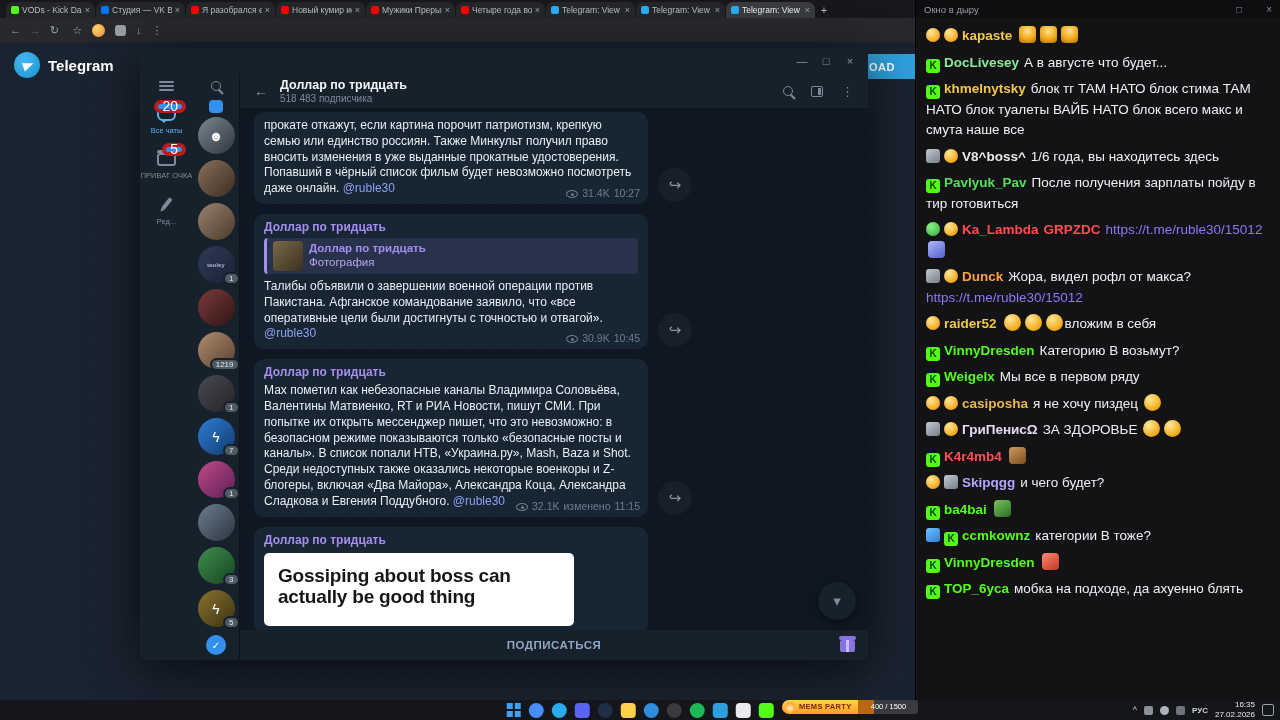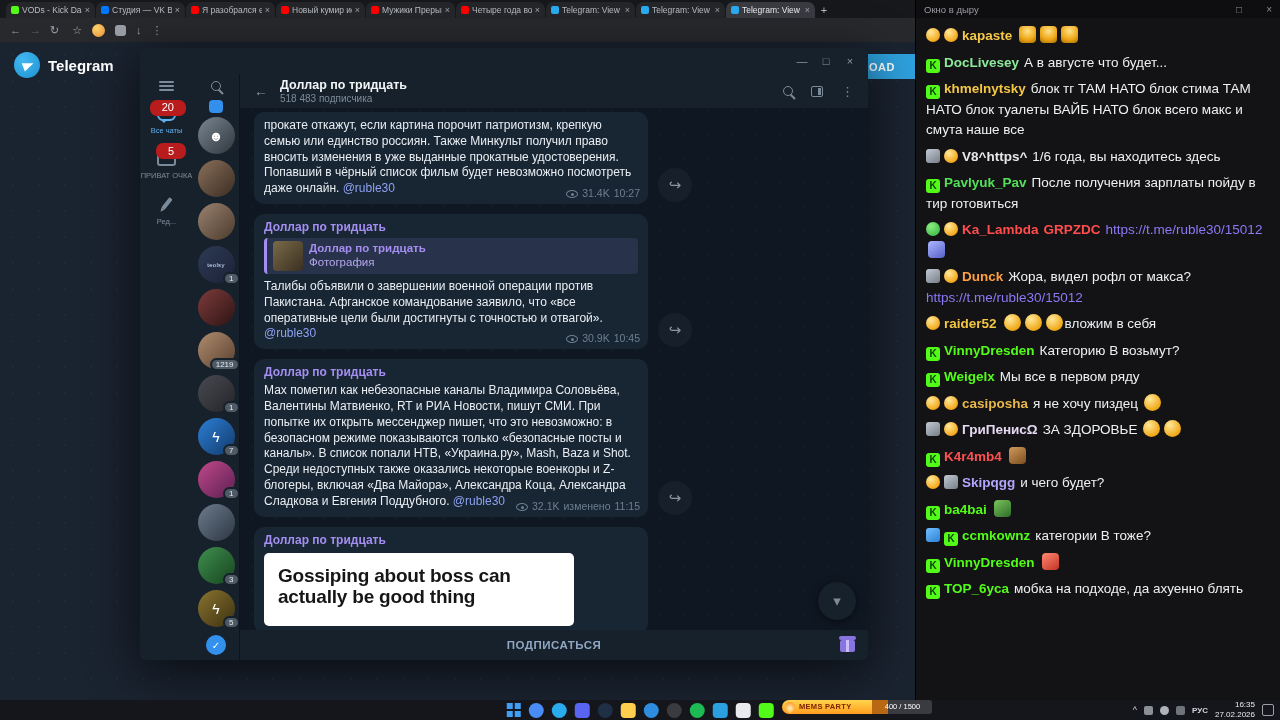--- a/index.html
+++ b/index.html
@@ -45,21 +45,21 @@
   .folder{width:100%;padding:8px 0 6px;display:flex;flex-direction:column;align-items:center;gap:5px;color:#7c8b99;font-size:7.5px;text-align:center;line-height:1.25}
   .folder.active{color:#5eb0f0}
   .fol-icwrap{position:relative}
   .fi{display:block;position:relative}
   .fi-chats{width:19px;height:15px;border:2px solid currentColor;border-radius:6px}
   .fi-chats:after{content:"";position:absolute;left:2px;bottom:-7px;border:3px solid transparent;border-top-color:currentColor}
   .fi-folder{width:19px;height:13px;border:2px solid currentColor;border-radius:3px;margin-top:4px}
   .fi-folder:before{content:"";position:absolute;top:-5px;left:-2px;width:8px;height:3px;background:currentColor;border-radius:2px 2px 0 0}
   .fi-pencil{width:4px;height:13px;background:currentColor;border-radius:1px;transform:rotate(38deg);margin:2px 6px 2px 6px}
   .fi-pencil:after{content:"";position:absolute;bottom:-4px;left:0;border-left:2px solid transparent;border-right:2px solid transparent;border-top:4px solid currentColor}
-  .fol-badge{position:absolute;top:-6px;right:-10px;background:#3390ec;color:#fff;font-size:11px;height:13px;display:flex;align-items:center;padding:0 4px;border-radius:7px;border:8px solid #b91c1c}
+  .fol-badge{position:absolute;top:-6px;right:-10px;background:#3390ec;color:#fff;font-size:14px;height:13px;display:flex;align-items:center;padding:0 4px;border-radius:7px;border:4px solid #b91c1c}
   .chatcol{width:47px;flex:none;display:flex;flex-direction:column;align-items:center;border-right:1px solid #0d141c;overflow:hidden}
   .colsearch{height:24px}
   .ic-search{position:relative;width:10px;height:10px;border:1.6px solid #7c8b99;border-radius:50%;display:inline-block}
   .ic-search:after{content:"";position:absolute;right:-4px;bottom:-3px;width:6px;height:1.6px;background:#7c8b99;transform:rotate(45deg)}
   .chip-top{width:14px;height:14px;border-radius:4px;background:#3390ec;margin:2px 0 1px}
   .avlist{display:flex;flex-direction:column;align-items:center}
   .av-wrap{position:relative;margin:3px 0}
   .av{width:37px;height:37px;border-radius:50%;display:flex;align-items:center;justify-content:center;color:#fff;font-size:14px}
   .av-text{font-size:6px;color:#cfe0ff;letter-spacing:.3px}
   .av-badge{position:absolute;right:-5px;bottom:-2px;background:#4e5a66;color:#e6ebf0;font-size:8px;height:13px;display:flex;align-items:center;padding:0 4px;border-radius:7px;border:2px solid #17212b;z-index:2}
@@ -119,21 +119,21 @@
   .emote{display:inline-block;width:17px;height:17px;border-radius:4px;vertical-align:-3px;margin:0 2px}
   .emote-trophy{background:radial-gradient(circle at 50% 30%,#ffe289,#eda413 60%,#9c6a06)}
   .emote-gold{border-radius:50%;background:radial-gradient(circle at 35% 30%,#ffe89a,#f0a816 70%,#b87708)}
   .emote-screen{background:linear-gradient(145deg,#aeb8ff,#5560c8)}
   .emote-brown{background:linear-gradient(145deg,#d09a5c,#7c4e1d)}
   .emote-green{background:linear-gradient(145deg,#79c45a,#2e6b2a)}
   .emote-red{background:linear-gradient(145deg,#ff8a72,#c23324)}
 
   
   .party{position:absolute;left:782px;top:699px;height:15px;display:flex;align-items:center;z-index:40}
-  .party-label{position:relative;height:14px;line-height:14px;padding:0 21px 0 17px;background:linear-gradient(180deg,#ffd54d,#ff9d1f);border-radius:8px 0 0 8px;color:#7e2400;font-size:7.5px;font-weight:bold;letter-spacing:.3px}
+  .party-label{position:relative;height:14px;line-height:14px;padding:0 7px 0 17px;background:linear-gradient(180deg,#ffd54d,#ff9d1f);border-radius:8px 0 0 8px;color:#7e2400;font-size:7.5px;font-weight:bold;letter-spacing:.3px}
   .flame{position:absolute;left:3px;top:2px;width:10px;height:10px;border-radius:50% 50% 50% 0;background:radial-gradient(circle at 40% 60%,#fff3b0,#ff7a00);transform:rotate(-45deg)}
   .party-bar{width:60px;height:14px;border-radius:0 3px 3px 0;background:linear-gradient(90deg,#b86712 0 27%,#3a3b40 27% 100%);color:#fff;font-size:7.5px;display:flex;align-items:center;justify-content:center}
 
   
   .taskbar{position:absolute;left:0;bottom:0;width:1280px;height:20px;background:#15161b;z-index:30}
   .tb-center{position:absolute;left:50%;top:0;height:20px;transform:translateX(-50%);display:flex;align-items:center;gap:8px}
   .appic{width:15px;height:15px;border-radius:4px}
   .appic.circ{border-radius:50%}
   .start{display:grid;grid-template-columns:6px 6px;grid-template-rows:6px 6px;gap:1.5px}
   .start i{background:#3f9ef5;display:block;width:6px;height:6px}
@@ -376,21 +376,21 @@
   <div class="overlay">
     <div class="ovhead">
       <span class="ovtitle">Окно в дыру</span>
       <span class="ovic">□</span>
       <span class="ovic">×</span>
     </div>
     <div class="ovchat">
         <div class="line"><span class="badge badge-gold"></span><span class="badge badge-gold"></span><span class="uname" style="color: rgb(246, 201, 74);">kapaste</span><span class="emote emote-trophy"></span><span class="emote emote-trophy"></span><span class="emote emote-trophy"></span></div>
         <div class="line"><span class="badge badge-kick">K</span><span class="uname" style="color: rgb(140, 233, 154);">DocLivesey</span><span>А в августе что будет...</span></div>
         <div class="line"><span class="badge badge-kick">K</span><span class="uname" style="color: rgb(243, 199, 68);">khmelnytsky</span><span>блок тг ТАМ НАТО блок стима ТАМ НАТО блок туалеты ВАЙБ НАТО блок всего макс и смута наше все</span></div>
-        <div class="line"><span class="badge badge-moai"></span><span class="badge badge-gold"></span><span class="uname" style="color: rgb(232, 232, 232);">V8^https^</span><span>1/6 года, вы находитесь здесь</span></div>
+        <div class="line"><span class="badge badge-moai"></span><span class="badge badge-gold"></span><span class="uname" style="color: rgb(232, 232, 232);">V8^boss^</span><span>1/6 года, вы находитесь здесь</span></div>
         <div class="line"><span class="badge badge-kick">K</span><span class="uname" style="color: rgb(83, 224, 88);">Pavlyuk_Pav</span><span>После получения зарплаты пойду в тир готовиться</span></div>
         <div class="line"><span class="badge badge-leaf"></span><span class="badge badge-gold"></span><span class="uname" style="color: rgb(255, 77, 77);">Ka_Lambda</span><span class="uname" style="color: rgb(255, 77, 77);">GRPZDC</span><span class="ovlink">https://t.me/ruble30/15012</span><span class="emote emote-screen"></span></div>
         <div class="line"><span class="badge badge-moai"></span><span class="badge badge-gold"></span><span class="uname" style="color: rgb(255, 160, 64);">Dunck</span><span>Жора, видел рофл от макса? </span><span class="ovlink">https://t.me/ruble30/15012</span></div>
         <div class="line"><span class="badge badge-gold"></span><span class="uname" style="color: rgb(243, 199, 68);">raider52</span><span class="emote emote-gold"></span><span class="emote emote-gold"></span><span class="emote emote-gold"></span><span>вложим в себя</span></div>
         <div class="line"><span class="badge badge-kick">K</span><span class="uname" style="color: rgb(83, 252, 24);">VinnyDresden</span><span>Категорию В возьмут?</span></div>
         <div class="line"><span class="badge badge-kick">K</span><span class="uname" style="color: rgb(83, 252, 24);">Weigelx</span><span>Мы все в первом ряду</span></div>
         <div class="line"><span class="badge badge-gold"></span><span class="badge badge-gold"></span><span class="uname" style="color: rgb(232, 184, 74);">casiposha</span><span>я не хочу пиздец </span><span class="emote emote-gold"></span></div>
         <div class="line"><span class="badge badge-moai"></span><span class="badge badge-gold"></span><span class="uname" style="color: rgb(230, 217, 242);">ГриПенисΩ</span><span>ЗА ЗДОРОВЬЕ </span><span class="emote emote-gold"></span><span class="emote emote-gold"></span></div>
         <div class="line"><span class="badge badge-kick">K</span><span class="uname" style="color: rgb(255, 80, 80);">K4r4mb4</span><span class="emote emote-brown"></span></div>
         <div class="line"><span class="badge badge-gold"></span><span class="badge badge-moai"></span><span class="uname" style="color: rgb(179, 166, 255);">Skipqgg</span><span>и чего будет?</span></div>

